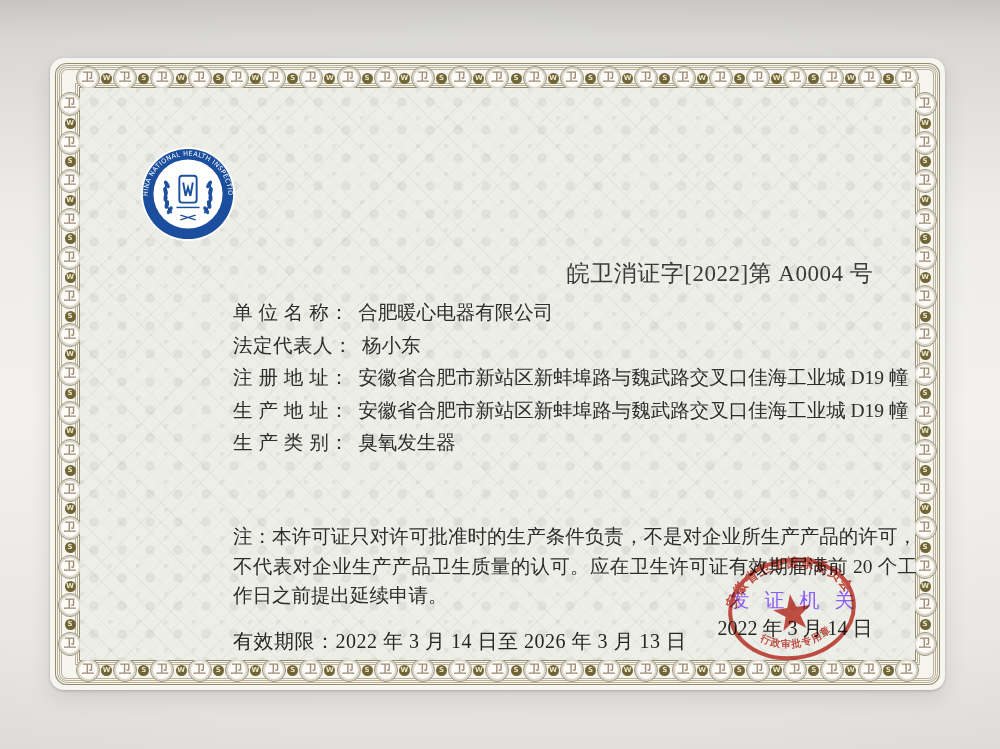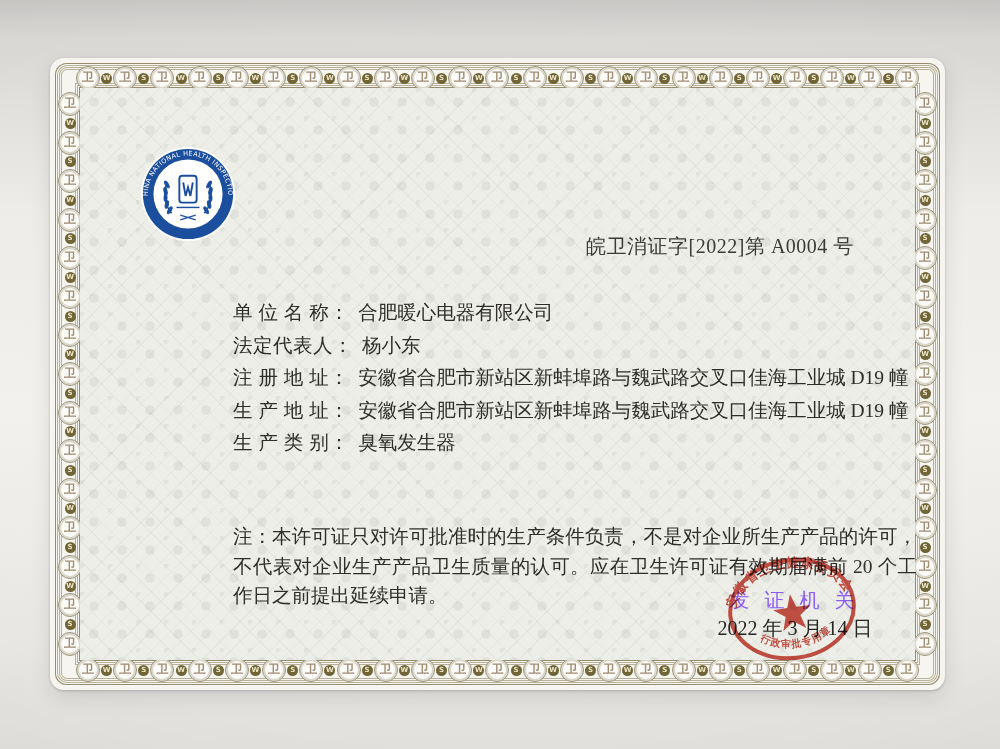--- a/index.html
+++ b/index.html
@@ -53,22 +53,22 @@
   .dot{flex:0 0 auto;width:11px;height:11px;border-radius:50%;background:#6f6537;
     color:#ece5c6;font-size:7px;line-height:11px;text-align:center;
     font-family:"DejaVu Sans","Liberation Sans",sans-serif;font-weight:bold;}
   
   .emblem{position:absolute;left:90px;top:88px;width:96px;height:96px;}
   .title{position:absolute;left:200px;top:98px;width:655px;text-align:center;
     font-family:"DejaVu Sans","Liberation Sans",sans-serif;font-weight:900;
     font-size:52px;letter-spacing:1px;white-space:nowrap;
     background:linear-gradient(180deg,#a express 0%,#a06908 0%,#c78d10 30%,#f2bb2a 62%,#e3a51a 80%,#b77f0b 100%);
     -webkit-background-clip:text;background-clip:text;color:transparent;}
-  .cert-number{position:absolute;left:500px;top:175px;width:340px;text-align:center;
-    font-size:20px;color:#3a3a38;letter-spacing:.5px;}
+  .cert-number{position:absolute;left:500px;top:200px;width:340px;text-align:center;
+    font-size:23px;color:#3a3a38;letter-spacing:.5px;}
   
   .fields{position:absolute;left:183px;top:239px;right:40px;font-size:19.5px;color:#2e2d2b;}
   .field-row{line-height:32.5px;white-space:nowrap;}
   .field-label{letter-spacing:.5px;text-align:center;}
   .field-value{margin-left:9px;}
   
   .note{position:absolute;left:183px;top:464px;width:684px;font-size:19.5px;
     line-height:29.5px;color:#2e2d2b;text-align:justify;}
   .issuer-label{position:absolute;left:642px;top:529px;width:205px;text-align:center;
     font-size:20px;letter-spacing:5px;color:#8b5cf6;z-index:2;}
@@ -319,14 +319,15 @@
     <ellipse cx="66" cy="53" rx="62" ry="49" fill="none" stroke="#c63a2e" stroke-width="4"></ellipse>
     <path d="M66,38 L70.6,51.4 L84.8,51.6 L73.4,60.1 L77.6,73.7 L66,65.5 L54.4,73.7 L58.6,60.1 L47.2,51.6 L61.4,51.4 Z" fill="#c63a2e"></path>
     <text font-size="13" font-weight="bold" fill="#c63a2e" letter-spacing="1">
       <textPath href="#sealTop" startOffset="50%" text-anchor="middle">安徽省卫生健康委员会</textPath>
     </text>
     <text font-size="10" font-weight="bold" fill="#c63a2e" letter-spacing="1">
       <textPath href="#sealBot" startOffset="50%" text-anchor="middle">行政审批专用章</textPath>
     </text>
   </svg>
 
+  <div class="validity">有效期限：2022 年 3 月 14 日至 2026 年 3 月 13 日</div>
 
 </div>
 
 </body></html>

